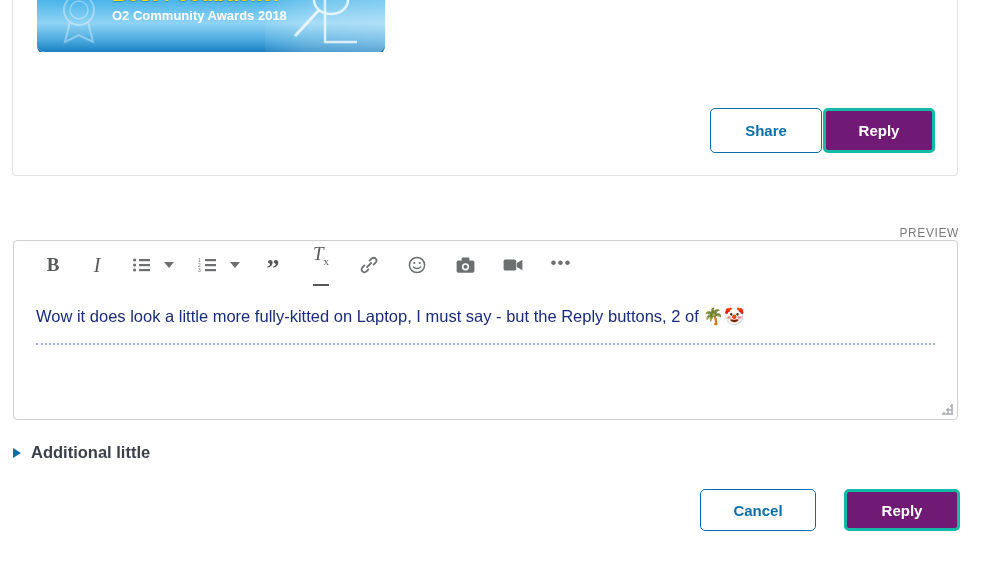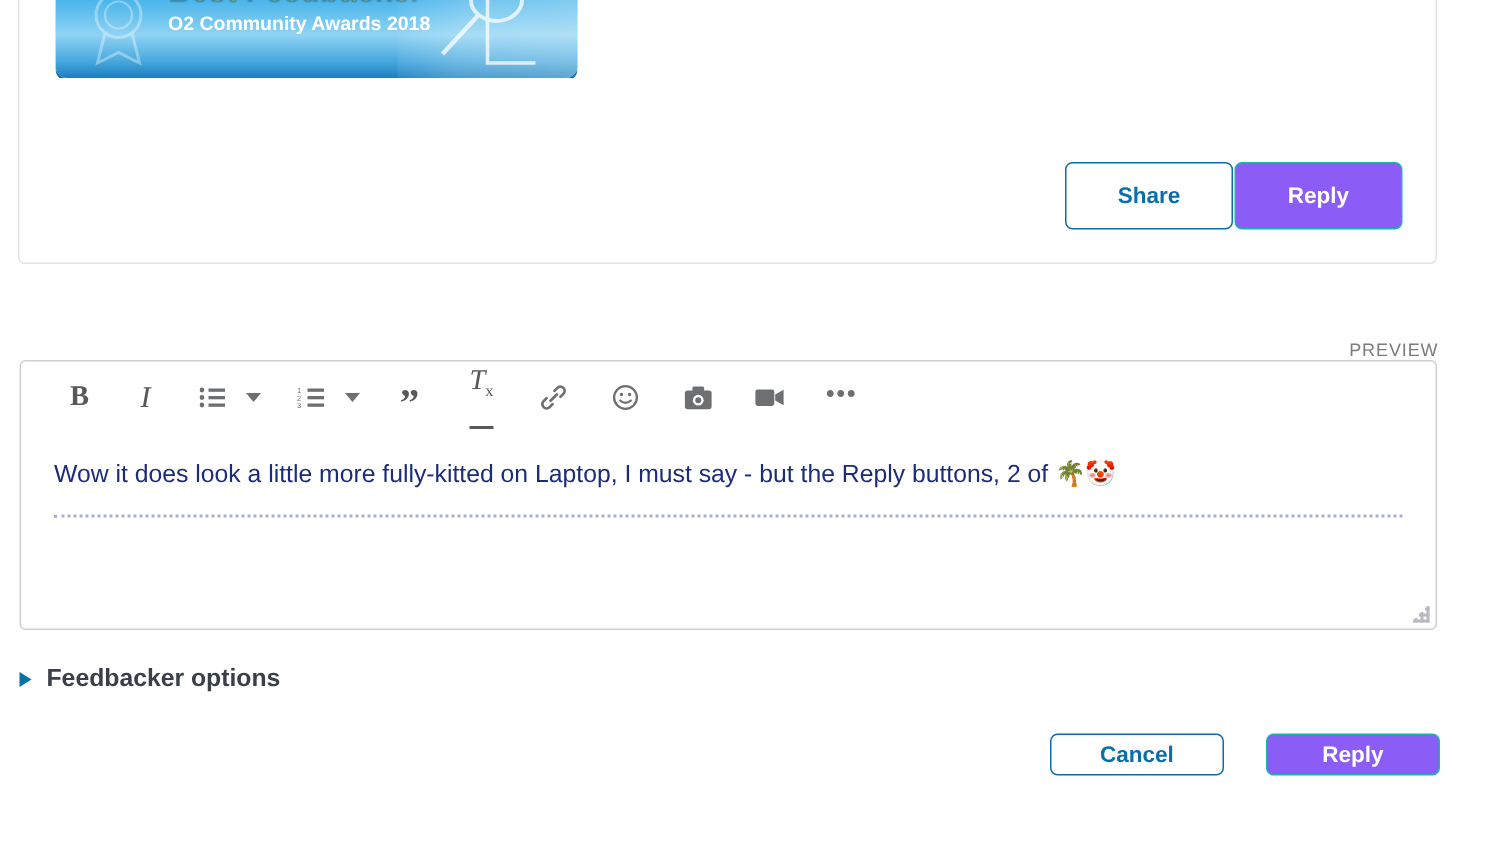--- a/index.html
+++ b/index.html
@@ -116,22 +116,22 @@
     cursor: pointer;
     white-space: nowrap;
     font-family: "Liberation Sans", sans-serif;
   }
   .btn-outline {
     background: #ffffff;
     border: 1px solid #0a6ea8;
     color: #0a6ea8;
   }
   .btn-primary {
-    background: #8b5cf6;
-    border: 1px solid #14b8a6;
+    background: #701a75;
+    border: 3px solid #14b8a6;
     color: #ffffff;
   }
 
   
   .preview-label {
     position: absolute;
     right: 40px;
     top: 226px;
     font-size: 12px;
     letter-spacing: .6px;
@@ -287,21 +287,21 @@
 
   
   .form-actions {
     position: absolute;
     right: 39px;
     top: 489px;
     display: flex;
     align-items: center;
     gap: 28px;
   }
-  .form-actions .btn { height: 28px; min-width: 116px; }
+  .form-actions .btn { height: 42px; min-width: 116px; }
 </style>
 </head>
 <body>
 
 <div class="post-card">
 
   <div class="badge-wrap">
     <div class="badge">
       <svg class="badge-ribbon" viewBox="0 0 48 52">
         <circle cx="24" cy="18" r="15" fill="none" stroke="#ffffff" stroke-width="2"></circle>
@@ -425,19 +425,19 @@
     <span style="right:4px; bottom:0; width:2px; height:7px;"></span>
     <span style="right:8px; bottom:0; width:2px; height:3px;"></span>
     <span style="right:0; bottom:0; width:11px; height:2px;"></span>
     <span style="right:0; bottom:4px; width:7px; height:2px;"></span>
     <span style="right:0; bottom:8px; width:3px; height:2px;"></span>
   </div>
 </div>
 
 <div class="addl">
   <span class="addl-tri"></span>
-  <span class="addl-text">Feedbacker options</span>
+  <span class="addl-text">Additional little</span>
 </div>
 
 <div class="form-actions">
   <div class="btn btn-outline">Cancel</div>
   <div class="btn btn-primary">Reply</div>
 </div>
 
 </body></html>

